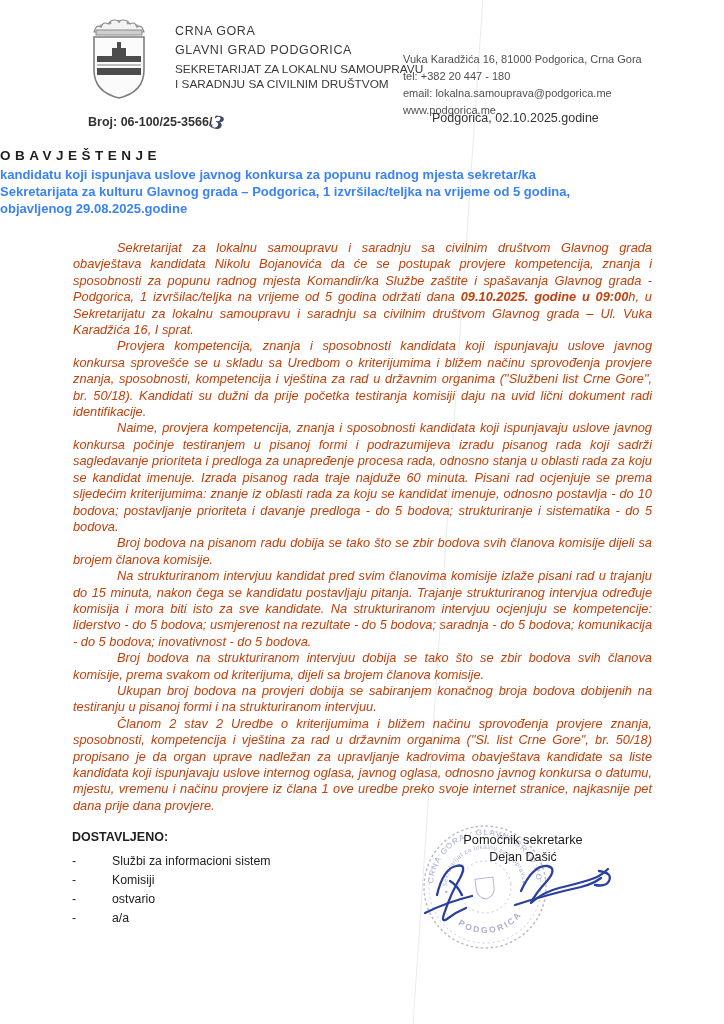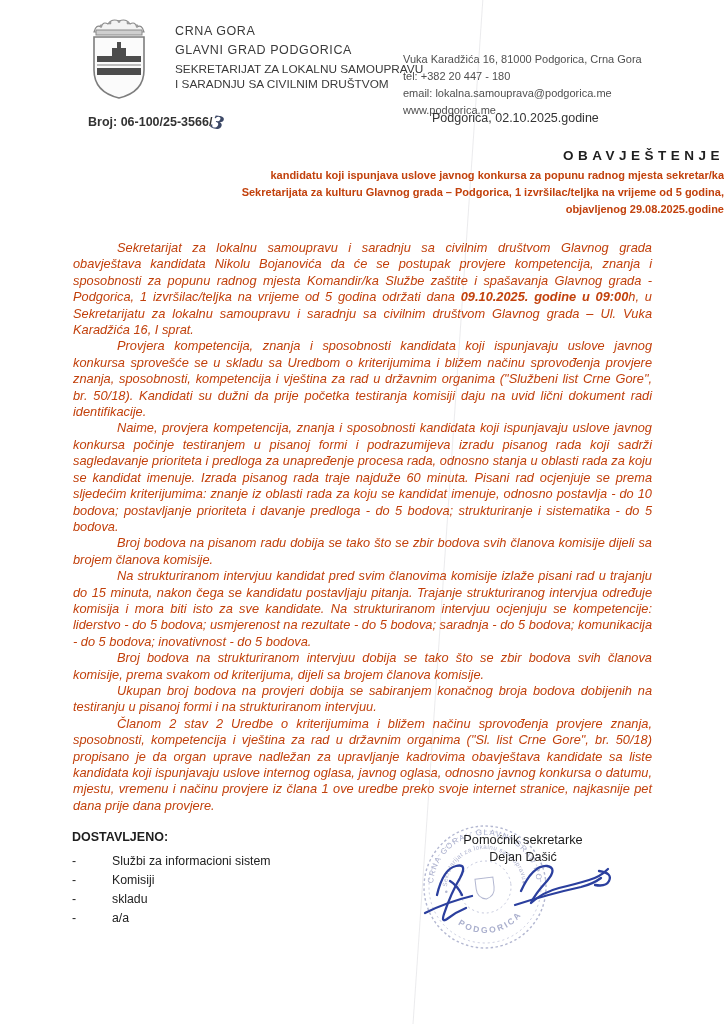--- a/index.html
+++ b/index.html
@@ -27,23 +27,23 @@
   .org-line-b{font-size:11.8px;line-height:14.5px;color:#3a3a3a;}
   .contact{position:absolute;left:403px;top:24px;font-size:11px;line-height:17px;color:#4f4f4f;margin-top:27px;}
   
   .ref-number{position:absolute;left:88px;top:109px;font-size:12.5px;font-weight:600;color:#333;}
   .hand-digit{
     display:inline-block;font-family:"DejaVu Serif",serif;font-style:italic;
     font-size:18px;color:#3c4866;transform:rotate(14deg) translateY(3px);
   }
   .place-date{position:absolute;left:432px;top:111px;font-size:12.5px;font-weight:500;color:#333;}
   
-  .title-block{position:absolute;left:0;right:0;top:148px;text-align:right;}
+  .title-block{position:absolute;left:0;right:0;top:148px;text-align:left;}
   .heading{font-size:13.5px;font-weight:bold;letter-spacing:4.5px;color:#1e1e1e;margin-bottom:4px;}
-  .subtitle-line{font-size:11px;font-weight:bold;line-height:16.8px;color:#c2410c;margin-left:33px;}
+  .subtitle-line{font-size:13px;font-weight:bold;line-height:16.8px;color:#3b82f6;}
   
   .body-text{position:absolute;left:73px;top:240px;width:579px;}
   .body-text p{
     margin:0;text-indent:44px;text-align:justify;
     font-size:12.8px;line-height:16.4px;color:#c2410c;font-style:italic;
   }
   .b{font-weight:bold;}
   
   .distribution{position:absolute;left:72px;top:830px;}
   .dist-label{font-size:12.5px;font-weight:bold;color:#1e1e1e;margin-bottom:8px;}
@@ -126,21 +126,21 @@
       <li>
           <span class="dash">-</span>
           <span>Službi za informacioni sistem</span>
         </li>
       <li>
           <span class="dash">-</span>
           <span>Komisiji</span>
         </li>
       <li>
           <span class="dash">-</span>
-          <span>skladu</span>
+          <span>ostvario</span>
         </li>
       <li>
           <span class="dash">-</span>
           <span>a/a</span>
         </li>
     </ul>
   </div>
 
   <svg class="stamp" width="138" height="138" viewBox="0 0 138 138">
     <defs>

